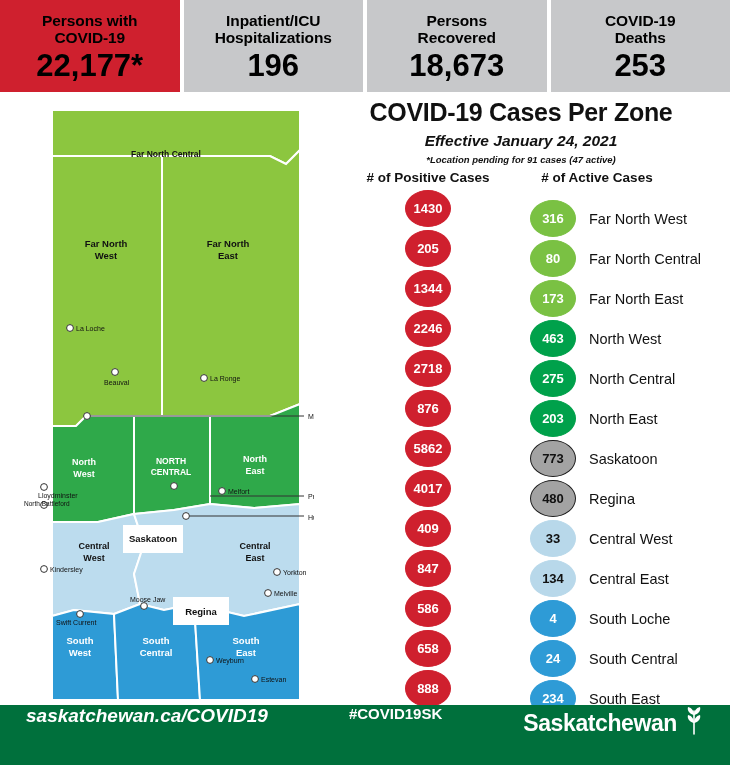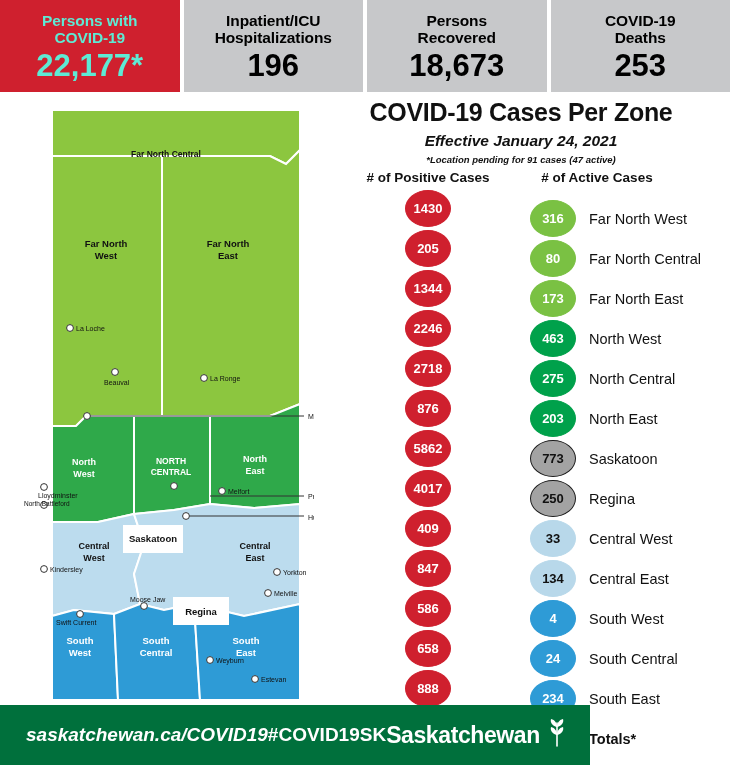--- a/index.html
+++ b/index.html
@@ -27,21 +27,21 @@
     flex-direction: column;
     align-items: center;
     justify-content: center;
     background: #c7c8ca;
     color: #000;
     text-align: center;
     padding-top: 2px;
   }
   .stat-box.red {
     background: #cf202e;
-    color: #5eead4;
+    color: #000000;
   }
   .stat-label {
     font-size: 15.5px;
     font-weight: bold;
     line-height: 1.12;
     letter-spacing: -0.1px;
   }
   .stat-value {
     font-size: 31px;
     font-weight: bold;
@@ -137,37 +137,37 @@
     top: 104px;
     width: 300px;
     height: 600px;
   }
   .map-wrap svg { display: block; }
 
   
   .footer {
     position: absolute;
     left: 0; bottom: 0;
-    width: 590px;
+    width: 730px;
     height: 60px;
     background: #00703c;
     display: flex;
-    align-items: center;
+    align-items: flex-start;
     justify-content: space-between;
     padding: 0 26px;
   }
   .footer-url {
     color: #fff;
     font-size: 19px;
     font-style: italic;
     font-weight: bold;
   }
   .footer-tag {
     color: #fff;
-    font-size: 19px;
+    font-size: 15px;
     font-weight: bold;
   }
   .footer-brand {
     color: #fff;
     font-size: 23px;
     font-weight: bold;
     letter-spacing: -0.4px;
     display: flex;
     align-items: center;
   }
@@ -287,34 +287,34 @@
   </div>
   <div class="bubble-row">
     <div class="bubble dgreen">203</div>
     <div class="bubble-label">North East</div>
   </div>
   <div class="bubble-row">
     <div class="bubble white">773</div>
     <div class="bubble-label">Saskatoon</div>
   </div>
   <div class="bubble-row">
-    <div class="bubble white">250</div>
+    <div class="bubble white">480</div>
     <div class="bubble-label">Regina</div>
   </div>
   <div class="bubble-row">
     <div class="bubble blue">33</div>
     <div class="bubble-label">Central West</div>
   </div>
   <div class="bubble-row">
     <div class="bubble blue">134</div>
     <div class="bubble-label">Central East</div>
   </div>
   <div class="bubble-row">
     <div class="bubble mblue">4</div>
-    <div class="bubble-label">South West</div>
+    <div class="bubble-label">South Loche</div>
   </div>
   <div class="bubble-row">
     <div class="bubble mblue">24</div>
     <div class="bubble-label">South Central</div>
   </div>
   <div class="bubble-row">
     <div class="bubble mblue">234</div>
     <div class="bubble-label">South East</div>
   </div>
   <div class="bubble-row">

